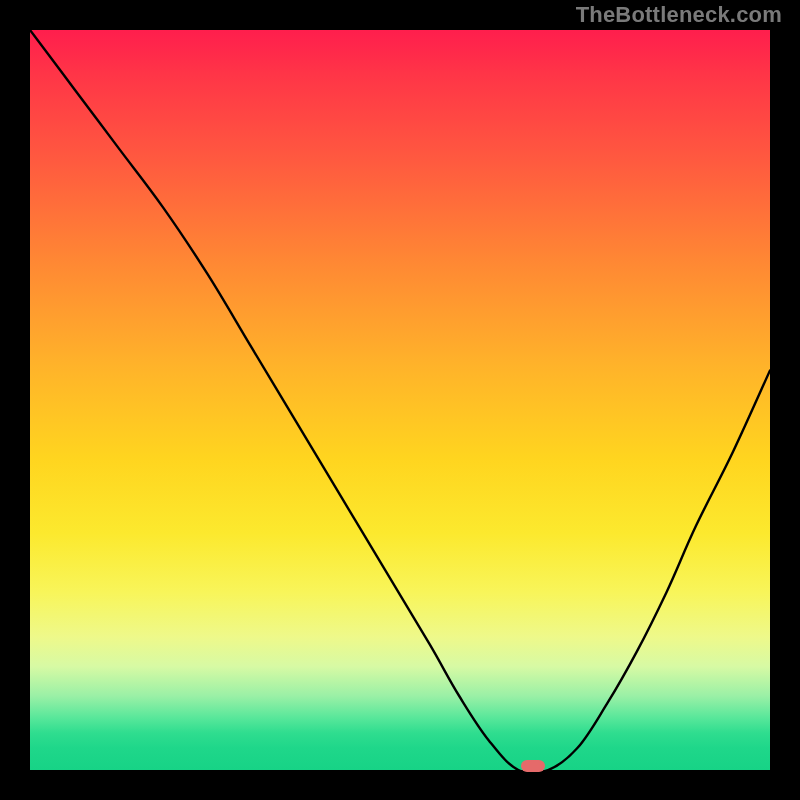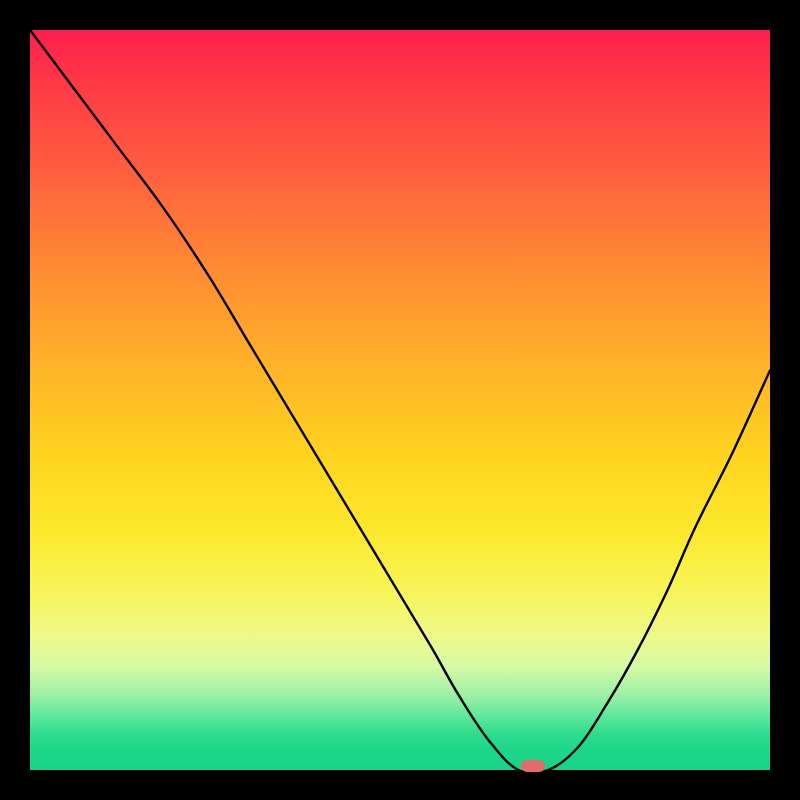--- a/index.html
+++ b/index.html
@@ -71,20 +71,21 @@
     background: #e56a6a;
     transform: translate(-50%, -50%);
     z-index: 3;
   }
 </style>
 </head>
 <body>
 
 <div class="container">
 
+  <div class="watermark">TheBottleneck.com</div>
 
   <div class="plot-area">
     <div class="gradient"></div>
 
     <svg class="curve" viewBox="0 0 740 740" preserveAspectRatio="none">
       <path fill="none" stroke="#000" stroke-width="2.4" stroke-linejoin="round" stroke-linecap="round" d="M 0.0 0.0 C 8.0 10.7, 28.4 37.9, 44.4 59.2 C 60.4 80.5, 72.8 97.1, 88.8 118.4 C 104.8 139.7, 117.2 155.0, 133.2 177.6 C 149.2 200.2, 161.6 218.9, 177.6 244.2 C 193.6 269.5, 206.0 291.6, 222.0 318.2 C 238.0 344.8, 250.4 365.6, 266.4 392.2 C 282.4 418.8, 294.8 439.6, 310.8 466.2 C 326.8 492.8, 339.2 513.6, 355.2 540.2 C 371.2 566.8, 386.3 591.6, 399.6 614.2 C 412.9 636.8, 418.5 648.7, 429.2 666.0 C 439.9 683.3, 448.1 697.1, 458.8 710.4 C 469.5 723.7, 477.7 734.7, 488.4 740.0 C 499.1 745.3, 507.3 744.0, 518.0 740.0 C 528.7 736.0, 536.9 729.8, 547.6 717.8 C 558.3 705.8, 566.5 690.7, 577.2 673.4 C 587.9 656.1, 596.1 641.6, 606.8 621.6 C 617.5 601.6, 625.7 585.0, 636.4 562.4 C 647.1 539.8, 654.0 521.1, 666.0 495.8 C 678.0 470.5, 689.7 449.8, 703.0 421.8 C 716.3 393.8, 733.3 355.1, 740.0 340.4"></path>
     </svg>
 
     <div class="marker" style="left:503.20000000000005px; top:736px;"></div>
   </div>

